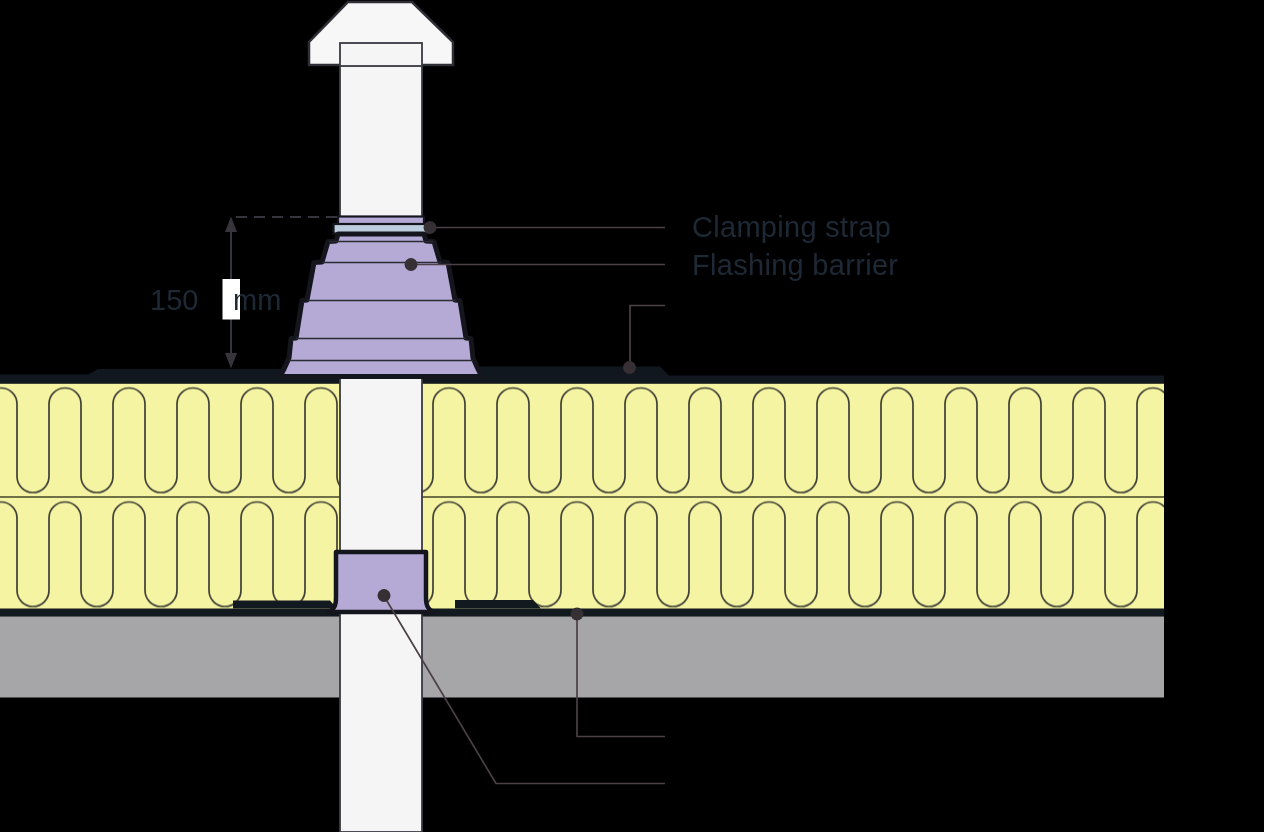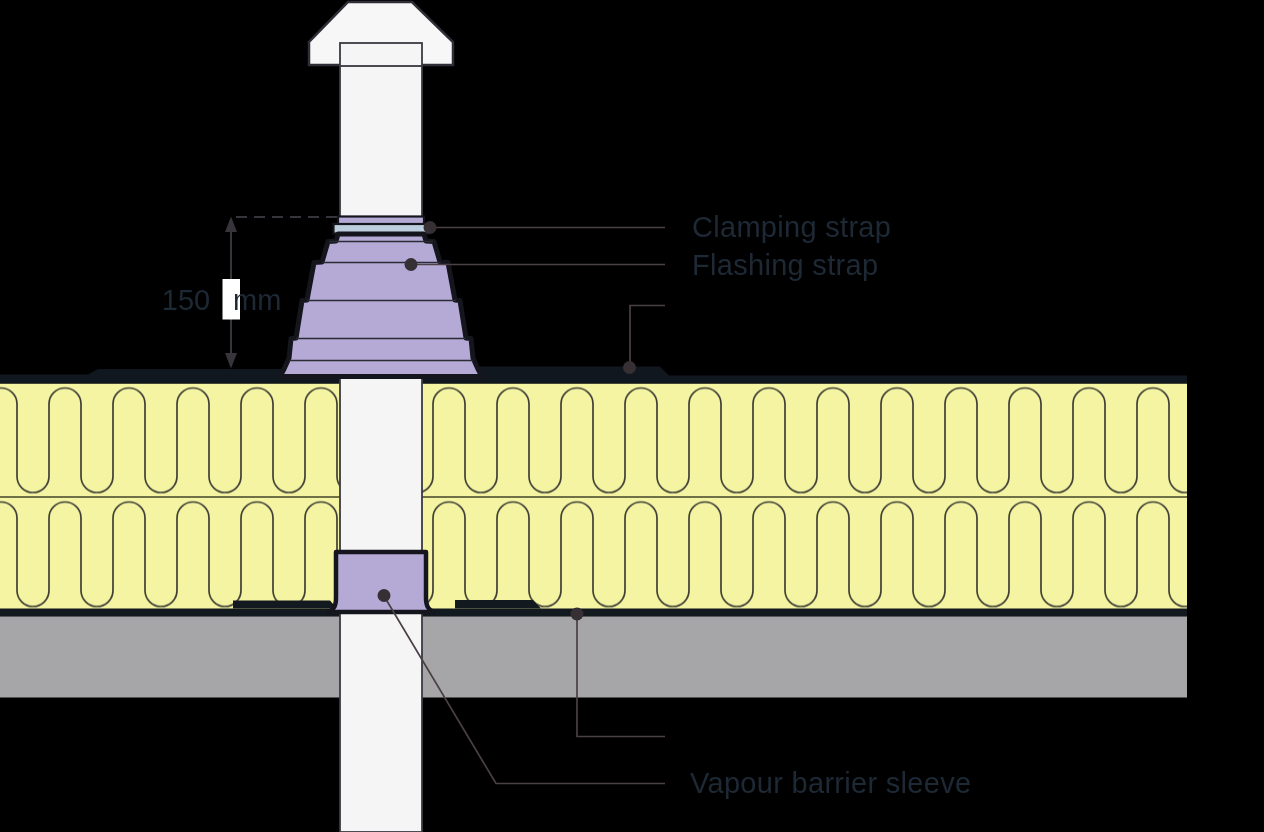--- a/index.html
+++ b/index.html
@@ -1,19 +1,18 @@
 <!DOCTYPE html>
 <html><head>
 <meta charset="utf-8">
 <style>
   html,body{margin:0;padding:0;background:#000;}
   .stage{
     position:relative;width:1164px;height:832px;background:#000;overflow:hidden;
     font-family:"Liberation Sans", sans-serif;
-    padding-left:23px;
   }
   .stage svg{position:absolute;left:0;top:0;}
   .diagram-label{
     position:absolute;font-size:29px;line-height:30px;letter-spacing:0.3px;
     color:#1e2936;white-space:nowrap;
   }
   .dim-text{
     position:absolute;font-size:29px;line-height:30px;color:#1e2936;white-space:nowrap;
   }
 </style>
@@ -92,19 +91,18 @@
     <g fill="#362f33">
       <circle cx="430" cy="227.5" r="6.5"></circle>
       <circle cx="411" cy="264.5" r="6.5"></circle>
       <circle cx="629.5" cy="367.5" r="6.5"></circle>
       <circle cx="577" cy="614" r="6.5"></circle>
       <circle cx="384" cy="595.5" r="6.5"></circle>
     </g>
   </svg>
 
   <div class="diagram-label" style="left:692px;top:212px">Clamping strap</div>
-  <div class="diagram-label" style="left:692px;top:250px">Flashing strap</div>
-  <div class="diagram-label" style="left:690px;top:768px">Vapour barrier sleeve</div>
+  <div class="diagram-label" style="left:692px;top:250px">Flashing barrier</div>
 
-  <div class="dim-text" style="left:150px;top:285px;width:72px;text-align:center">150</div>
+  <div class="dim-text" style="left:150px;top:285px;width:72px;text-align:left">150</div>
   <div class="dim-text" style="left:233px;top:285px">mm</div>
 
 </div>
 
 </body></html>

